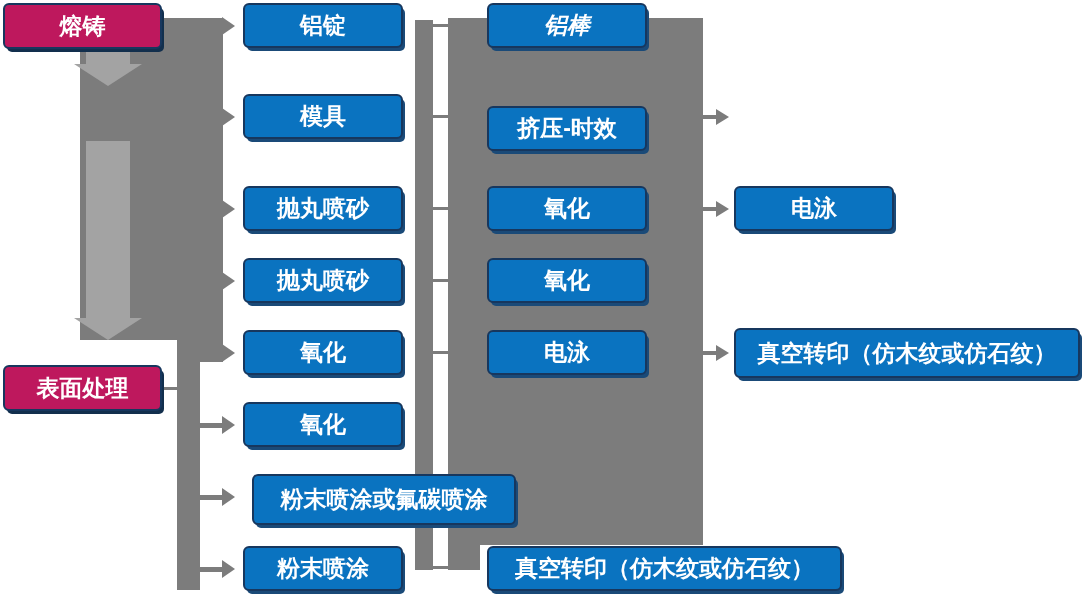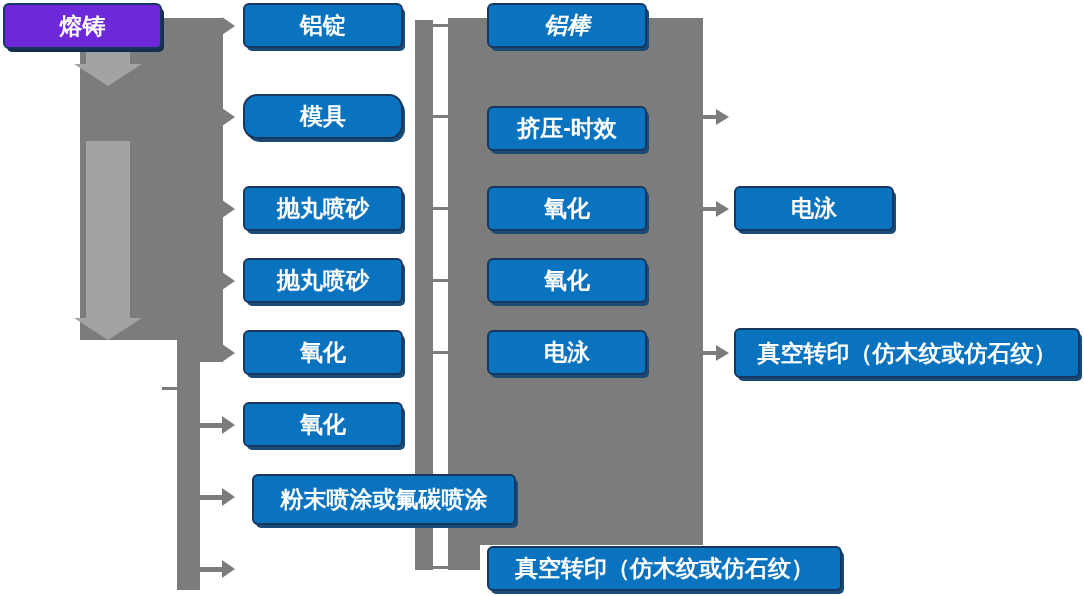--- a/index.html
+++ b/index.html
@@ -37,21 +37,21 @@
     display:flex;align-items:center;justify-content:center;
     background:#0a73c0;
     border:2px solid #17375e;
     border-radius:6px;
     box-sizing:border-box;
     color:#ffffff;
     font-size:23px;font-weight:bold;
     white-space:nowrap;
     box-shadow:3px 4px 0 -1px #1a4a78;
   }
-  .node.dark{background:#6d28d9;box-shadow:3px 4px 0 -1px #122f4d;}
+  .node.dark{background:#be185d;box-shadow:3px 4px 0 -1px #122f4d;}
 </style>
 </head>
 <body>
 
 <div class="canvas">
 
   <div class="g" style="left:80px;top:18px;width:143px;height:322px;"></div>
   <div class="g" style="left:177px;top:335px;width:46px;height:27px;"></div>
   <div class="g" style="left:177px;top:340px;width:23px;height:250px;"></div>
   <div class="g" style="left:415px;top:20px;width:18px;height:550px;"></div>
@@ -84,28 +84,30 @@
   <div class="arr-r" style="left:222px;top:560px;"></div>
 
   <div class="g" style="left:701px;top:115px;width:16px;height:4px;"></div>
   <div class="arr-r sm" style="left:716px;top:109px;"></div>
   <div class="g" style="left:701px;top:207px;width:16px;height:4px;"></div>
   <div class="arr-r sm" style="left:716px;top:201px;"></div>
   <div class="g" style="left:701px;top:351px;width:16px;height:4px;"></div>
   <div class="arr-r sm" style="left:716px;top:345px;"></div>
 
   <div class="node dark" style="left:3px;top:3px;width:159px;height:46px;">熔铸</div>
+  <div class="node dark" style="left:3px;top:365px;width:159px;height:46px;">表面处理</div>
 
   <div class="node" style="left:243px;top:3px;width:160px;height:45px;">铝锭</div>
-  <div class="node" style="left:243px;top:94px;width:160px;height:45px;border-radius:14px;">模具</div>
+  <div class="node" style="left:243px;top:94px;width:160px;height:45px;">模具</div>
   <div class="node" style="left:243px;top:186px;width:160px;height:45px;">抛丸喷砂</div>
   <div class="node" style="left:243px;top:258px;width:160px;height:45px;">抛丸喷砂</div>
   <div class="node" style="left:243px;top:330px;width:160px;height:45px;">氧化</div>
   <div class="node" style="left:243px;top:402px;width:160px;height:45px;">氧化</div>
   <div class="node" style="left:243px;top:474px;width:264px;height:51px;margin-left:9px;">粉末喷涂或氟碳喷涂</div>
+  <div class="node" style="left:243px;top:546px;width:160px;height:45px;">粉末喷涂</div>
 
   <div class="node" style="left:487px;top:3px;width:160px;height:45px;font-style:italic;">铝棒</div>
   <div class="node" style="left:487px;top:106px;width:160px;height:45px;">挤压-时效</div>
   <div class="node" style="left:487px;top:186px;width:160px;height:45px;">氧化</div>
   <div class="node" style="left:487px;top:258px;width:160px;height:45px;">氧化</div>
   <div class="node" style="left:487px;top:330px;width:160px;height:45px;">电泳</div>
   <div class="node" style="left:487px;top:546px;width:355px;height:45px;">真空转印（仿木纹或仿石纹）</div>
 
   <div class="node" style="left:734px;top:186px;width:160px;height:45px;">电泳</div>
   <div class="node" style="left:734px;top:328px;width:346px;height:50px;">真空转印（仿木纹或仿石纹）</div>

